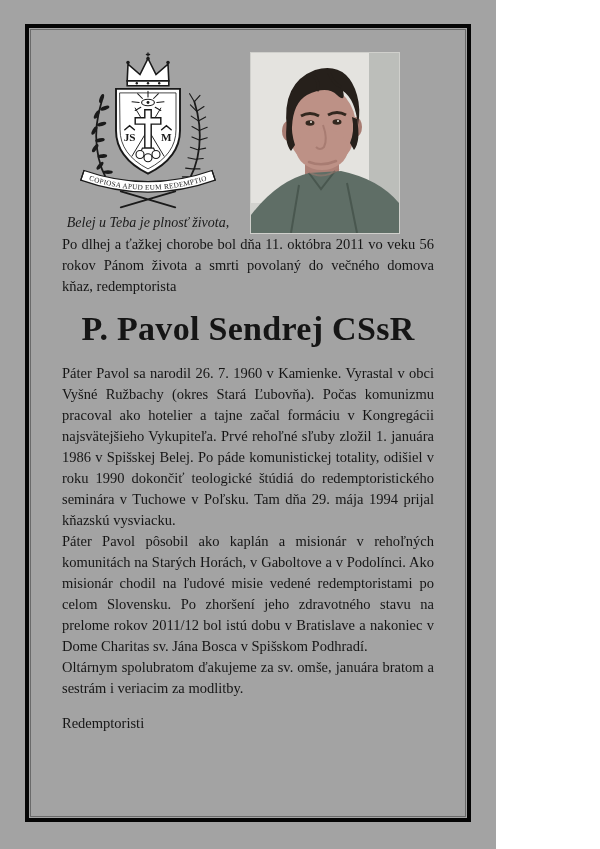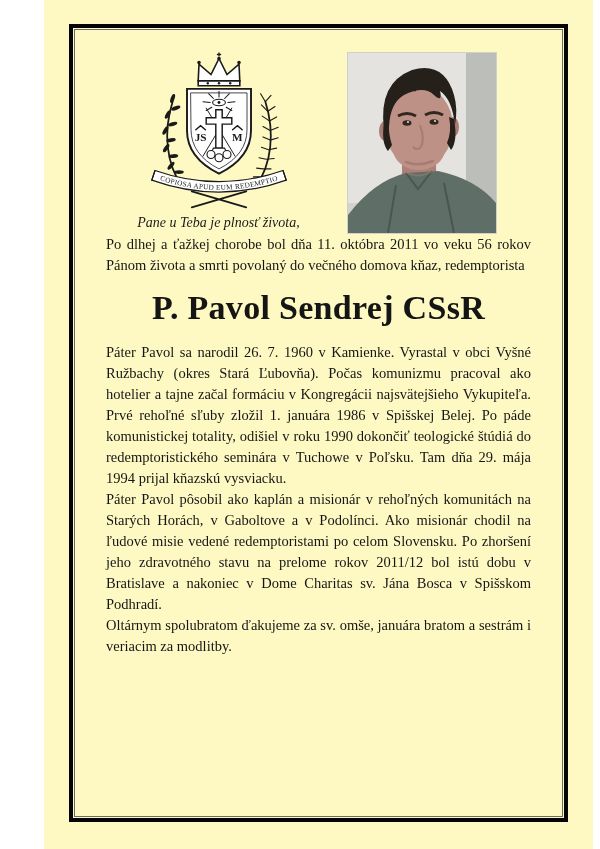--- a/index.html
+++ b/index.html
@@ -1,24 +1,23 @@
 <!DOCTYPE html>
 <html><head>
 <meta charset="utf-8">
 <style>
   html, body { margin: 0; padding: 0; background: #ffffff; }
   .page {
     position: relative;
-    width: 549px;
+    width: 496px;
     height: 849px;
-    background: #fef9c3;
+    background: #a3a3a3;
     font-family: "Liberation Serif", serif;
     color: #151515;
     overflow: hidden;
-    margin-left: 44px;
   }
   .frame {
     position: absolute;
     left: 25px; top: 24px; right: 25px; bottom: 27px;
     border: 4px solid #050505;
   }
   .frame-inner {
     position: absolute;
     inset: 1px;
     border: 1px solid #6a6a6a;
@@ -154,21 +153,21 @@
             <g font-family="Liberation Serif, serif" fill="#1a1a1a">
               <text x="87" y="111" font-size="14" font-weight="bold" text-anchor="middle">JS</text>
               <text x="133" y="111" font-size="14" font-weight="bold" text-anchor="middle">M</text>
               <path id="mottoPath" d="M36,160 Q110,184 184,160" fill="none"></path>
               <text font-size="9" letter-spacing="0.4">
                 <textPath href="#mottoPath" startOffset="50%" text-anchor="middle">COPIOSA APUD EUM REDEMPTIO</textPath>
               </text>
             </g>
           </svg>
           <div class="caption">
-            <div>Pane u Teba je plnosť života,</div>
+            <div>Belej u Teba je plnosť života,</div>
           </div>
         </div>
 
         <div class="photo-wrap">
           <svg width="148" height="180" viewBox="0 0 148 180" aria-hidden="true">
             <rect x="0" y="0" width="148" height="180" fill="#e4e3df"></rect>
             <rect x="118" y="0" width="30" height="180" opacity="0.55" fill="#9aa09a"></rect>
             <rect x="0" y="150" width="148" height="30" opacity="0.25" fill="#9aa09a"></rect>
 
             <path d="M54,98 L54,128 Q70,138 88,126 L88,96 Z" fill="#ad8177"></path>
@@ -208,18 +207,19 @@
 
         <div class="title">P. Pavol Sendrej CSsR</div>
 
         <p class="body">Páter Pavol sa narodil 26. 7. 1960 v Kamienke. Vyrastal v obci Vyšné Ružbachy (okres Stará Ľubovňa). Počas komunizmu pracoval ako hotelier a tajne začal formáciu v Kongregácii najsvätejšieho Vykupiteľa. Prvé rehoľné sľuby zložil 1. januára 1986 v Spišskej Belej. Po páde komunistickej totality, odišiel v roku 1990 dokončiť teologické štúdiá do redemptoristického seminára v Tuchowe v Poľsku. Tam dňa 29. mája 1994 prijal kňazskú vysviacku.</p>
         <p class="body">Páter Pavol pôsobil ako kaplán a misionár v rehoľných komunitách na Starých Horách, v Gaboltove a v Podolínci. Ako misionár chodil na ľudové misie vedené redemptoristami po celom Slovensku. Po zhoršení jeho zdravotného stavu na prelome rokov 2011/12 bol istú dobu v Bratislave a nakoniec v Dome Charitas sv. Jána Bosca v Spišskom Podhradí.</p>
 
 
         <p class="body thanks">Oltárnym spolubratom ďakujeme za sv. omše, januára bratom a sestrám i veriacim za modlitby.</p>
 
         <div class="sig">
+          <p class="sig-line">Redemptoristi</p>
         </div>
       </div>
 
     </div>
   </div>
 </div>
 
 </body></html>

